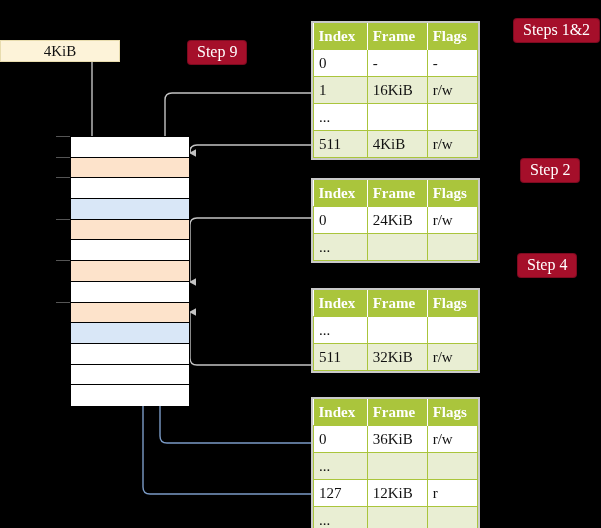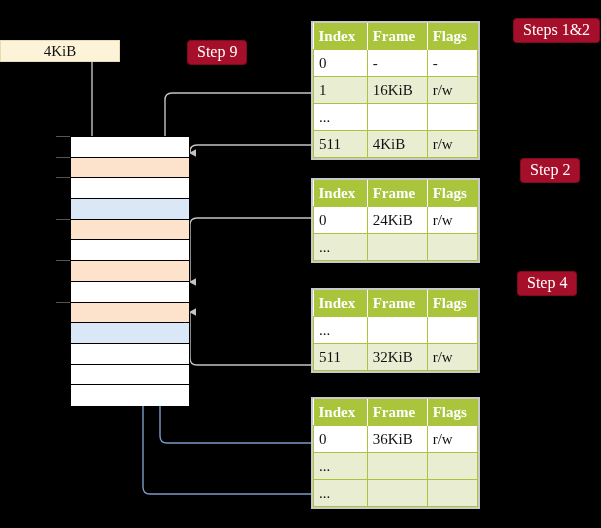--- a/index.html
+++ b/index.html
@@ -98,21 +98,21 @@
 
   <div class="pill" style="left:188px;top:41px;">
     <span>Step 9</span>
   </div>
   <div class="pill" style="left:514px;top:19px;">
     <span>Steps 1&amp;2</span>
   </div>
   <div class="pill" style="left:521px;top:159px;">
     <span>Step 2</span>
   </div>
-  <div class="pill" style="left:518px;top:272px;">
+  <div class="pill" style="left:518px;top:254px;">
     <span>Step 4</span>
   </div>
 
   <div class="memcol" id="memcol" style="left: 70px; top: 136px; width: 120px; height: 269.1px;">
       <div class="memrow m-white" style="height: 20.7px;"></div>
       <div class="memrow m-orange" style="height: 20.7px;"></div>
       <div class="memrow m-white" style="height: 20.7px;"></div>
       <div class="memrow m-blue" style="height: 20.7px;"></div>
       <div class="memrow m-orange" style="height: 20.7px;"></div>
       <div class="memrow m-white" style="height: 20.7px;"></div>
@@ -226,20 +226,25 @@
             <tr class="plain">
               <td>0</td>
               <td>36KiB</td>
               <td>r/w</td>
             </tr>
             <tr class="alt">
               <td>...</td>
               <td></td>
               <td></td>
             </tr>
+            <tr class="plain">
+              <td>127</td>
+              <td>12KiB</td>
+              <td>r</td>
+            </tr>
             <tr class="alt">
               <td>...</td>
               <td></td>
               <td></td>
             </tr>
           </tbody>
         </table>
       </div>
     </div>
 

